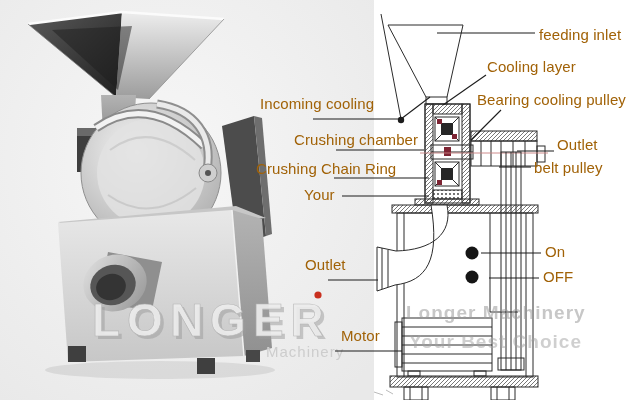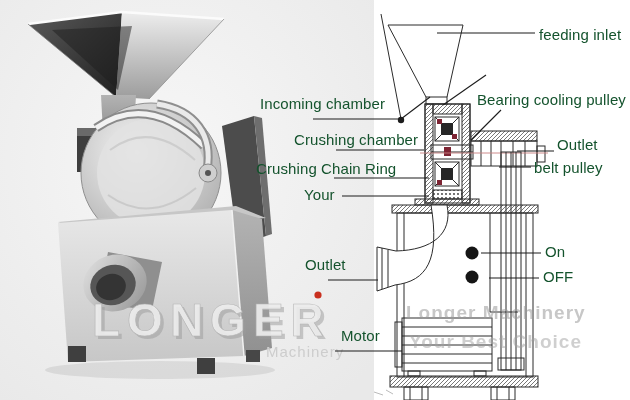--- a/index.html
+++ b/index.html
@@ -2,21 +2,21 @@
 <html><head>
 <meta charset="utf-8">
 <style>
   html,body{margin:0;padding:0;background:#ffffff;}
   #stage{
     position:relative;width:630px;height:400px;overflow:hidden;background:#ffffff;
     font-family:"Liberation Sans", sans-serif;
   }
   #art{position:absolute;left:0;top:0;}
   .lbl{
-    position:absolute;font-size:15px;line-height:1.1;color:#14532d;
+    position:absolute;font-size:15px;line-height:1.1;color:#a16207;
     white-space:nowrap;letter-spacing:0.1px;text-align:center;
   }
   .wm-logo{font-family:"Liberation Sans",sans-serif;font-weight:bold;font-size:46px;letter-spacing:7px;}
   .wm-logo.sh{fill:#9b9b9b;opacity:.5;}
   .wm-logo.main{fill:#ececec;opacity:.92;stroke:#b3b3b3;stroke-width:.6;}
   .wm-sub{font-family:"Liberation Sans",sans-serif;font-size:15px;fill:#cdcdcd;letter-spacing:1px;}
   .wm-diag{font-family:"Liberation Sans",sans-serif;font-weight:bold;font-size:19px;letter-spacing:1px;}
   .wm-diag.l1{fill:#9a9a9a;opacity:.55;}
   .wm-diag.l2{fill:#a0a0a0;opacity:.5;}
 </style>
@@ -244,24 +244,25 @@
       <line x1="334" y1="178" x2="429" y2="178"></line>
       <line x1="342" y1="196" x2="429" y2="196"></line>
       <line x1="328" y1="280" x2="378" y2="280"></line>
       <line x1="481" y1="253" x2="541" y2="253"></line>
       <line x1="489" y1="278" x2="539" y2="278"></line>
       <line x1="335" y1="351" x2="402" y2="351"></line>
     </g>
   </svg>
 
   <div class="lbl" style="left:539px;top:27px">feeding inlet</div>
+  <div class="lbl" style="left:487px;top:59px">Cooling layer</div>
   <div class="lbl" style="left:477px;top:92px">Bearing cooling pulley</div>
   <div class="lbl" style="left:557px;top:137px">Outlet</div>
   <div class="lbl" style="left:534px;top:160px">belt pulley</div>
-  <div class="lbl" style="left:260px;top:96px">Incoming chamber</div>
+  <div class="lbl" style="left:260px;top:96px">Incoming cooling</div>
   <div class="lbl" style="left:294px;top:132px">Crushing chamber</div>
   <div class="lbl" style="left:256px;top:161px">Crushing Chain Ring</div>
   <div class="lbl" style="left:304px;top:187px">Your</div>
   <div class="lbl" style="left:305px;top:257px">Outlet</div>
   <div class="lbl" style="left:545px;top:244px">On</div>
   <div class="lbl" style="left:543px;top:269px">OFF</div>
   <div class="lbl" style="left:341px;top:328px">Motor</div>
 
 </div>
 

